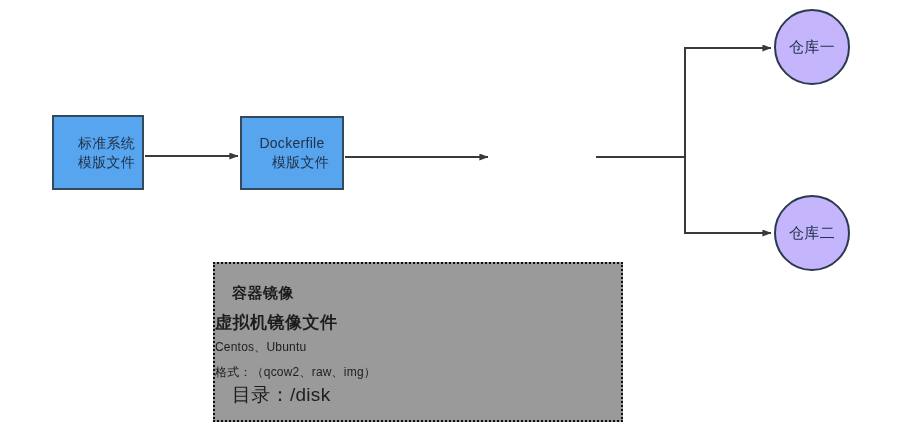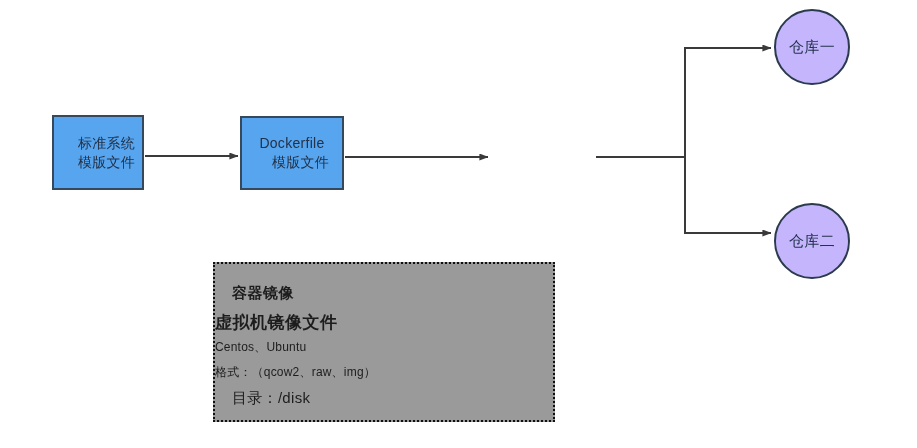--- a/index.html
+++ b/index.html
@@ -61,28 +61,28 @@
     background: #c4b5fd;
     border: 2px solid #2b3a4d;
     display: flex;
     align-items: center;
     justify-content: center;
     font-size: 15px;
     color: #22324a;
     letter-spacing: .4px;
   }
   #node-repo-one { left: 774px; top: 9px;   }
-  #node-repo-two { left: 774px; top: 203px; }
+  #node-repo-two { left: 774px; top: 195px; }
 
   
   #info-panel {
     position: absolute;
     left: 213px;
     top: 262px;
-    width: 342px;
+    width: 410px;
     height: 160px;
     box-sizing: border-box;
     background: #9a9a9a;
     border: 2px dotted #111111;
     color: #1d1d1d;
   }
   #info-panel-title {
     position: absolute;
     left: 17px;
     top: 20px;
@@ -108,21 +108,21 @@
     letter-spacing: .2px;
   }
   #info-panel-center .c-line-3 {
     font-size: 12px;
     letter-spacing: .2px;
   }
   #info-panel-footer {
     position: absolute;
     left: 17px;
     bottom: 12px;
-    font-size: 15px;
+    font-size: 19px;
     letter-spacing: .3px;
   }
 </style>
 </head>
 <body>
 
 <div id="diagram-canvas">
 
   <svg class="svg-layer" viewBox="0 0 917 448">
     <defs>

